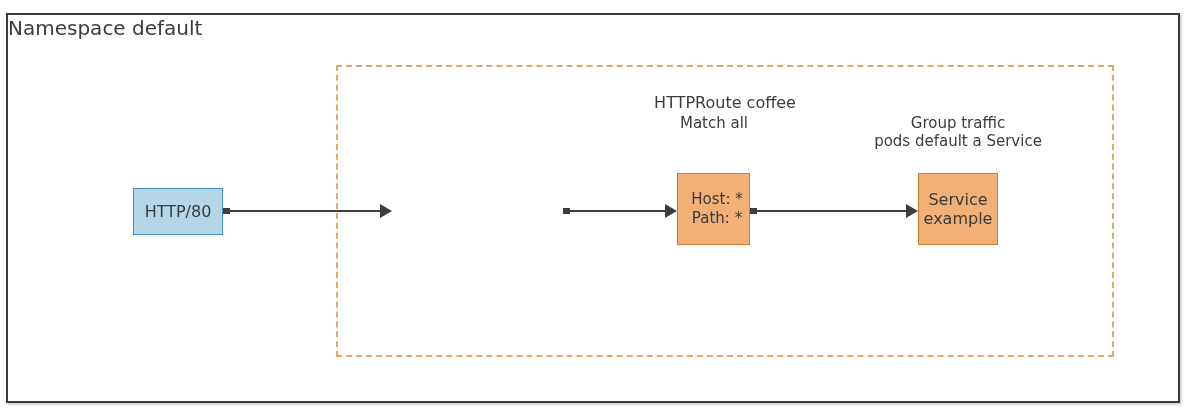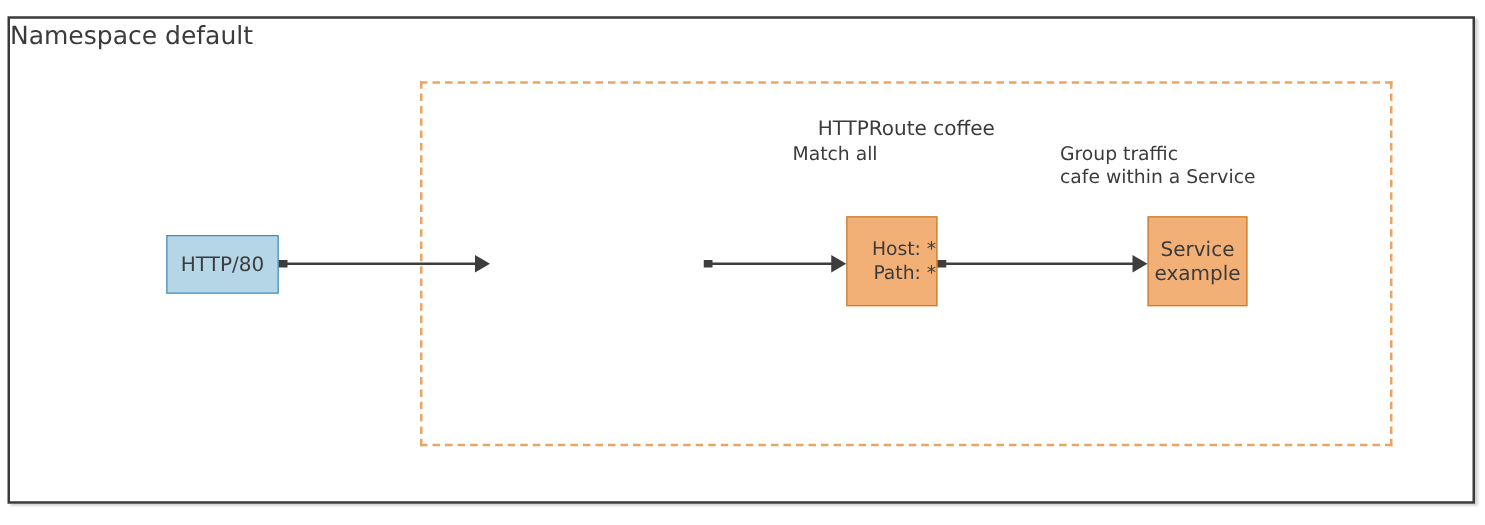--- a/index.html
+++ b/index.html
@@ -81,33 +81,34 @@
     background: var(--node-fill, #f2b077);
     border: 1.5px solid var(--node-border, #cd7b2f);
   }
   .node-hostname {
     left: 392px; top: 187px;
     width: 171px; height: 45px;
   }
   .node-match {
     left: 677px; top: 173px;
     width: 73px; height: 72px;
-    align-items: flex-end;
+    align-items: center;
     padding-left: 7px;
     font-size: 15px;
     text-align: left;
   }
   .node-service {
     left: 918px; top: 173px;
     width: 80px; height: 72px;
   }
 
   
   .annotation {
     position: absolute;
+    text-align: center;
     font-size: 15px;
     line-height: 18px;
     color: var(--text, #3b3b3b);
   }
   .match-annotation { left: 634px; top: 114px; width: 160px; }
   .service-annotation { left: 848px; top: 114px; width: 220px; }
 
   
   .arrow { position: absolute; top: 203px; height: 16px; }
   .arrow-1 { left: 223px; width: 169px; }
@@ -157,21 +158,21 @@
     <div>Match all</div>
   </div>
 
   <div class="node node-orange node-match">
     <div>Host: *</div>
     <div>Path: *</div>
   </div>
 
   <div class="annotation service-annotation">
     <div>Group traffic</div>
-    <div>cafe within a Service</div>
+    <div>pods default a Service</div>
   </div>
 
   <div class="node node-orange node-service">
     <div>Service</div>
     <div>example</div>
   </div>
 
   <div class="arrow arrow-1">
     <span class="nub"></span>
     <span class="line"></span>

